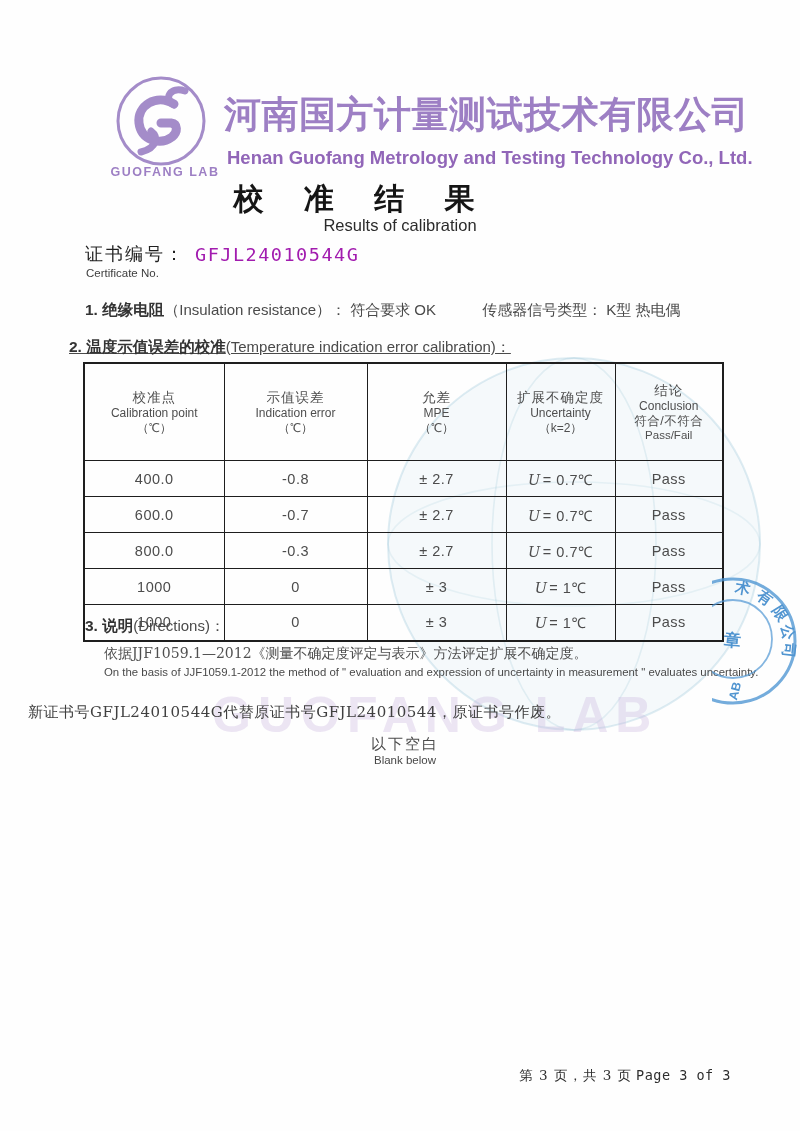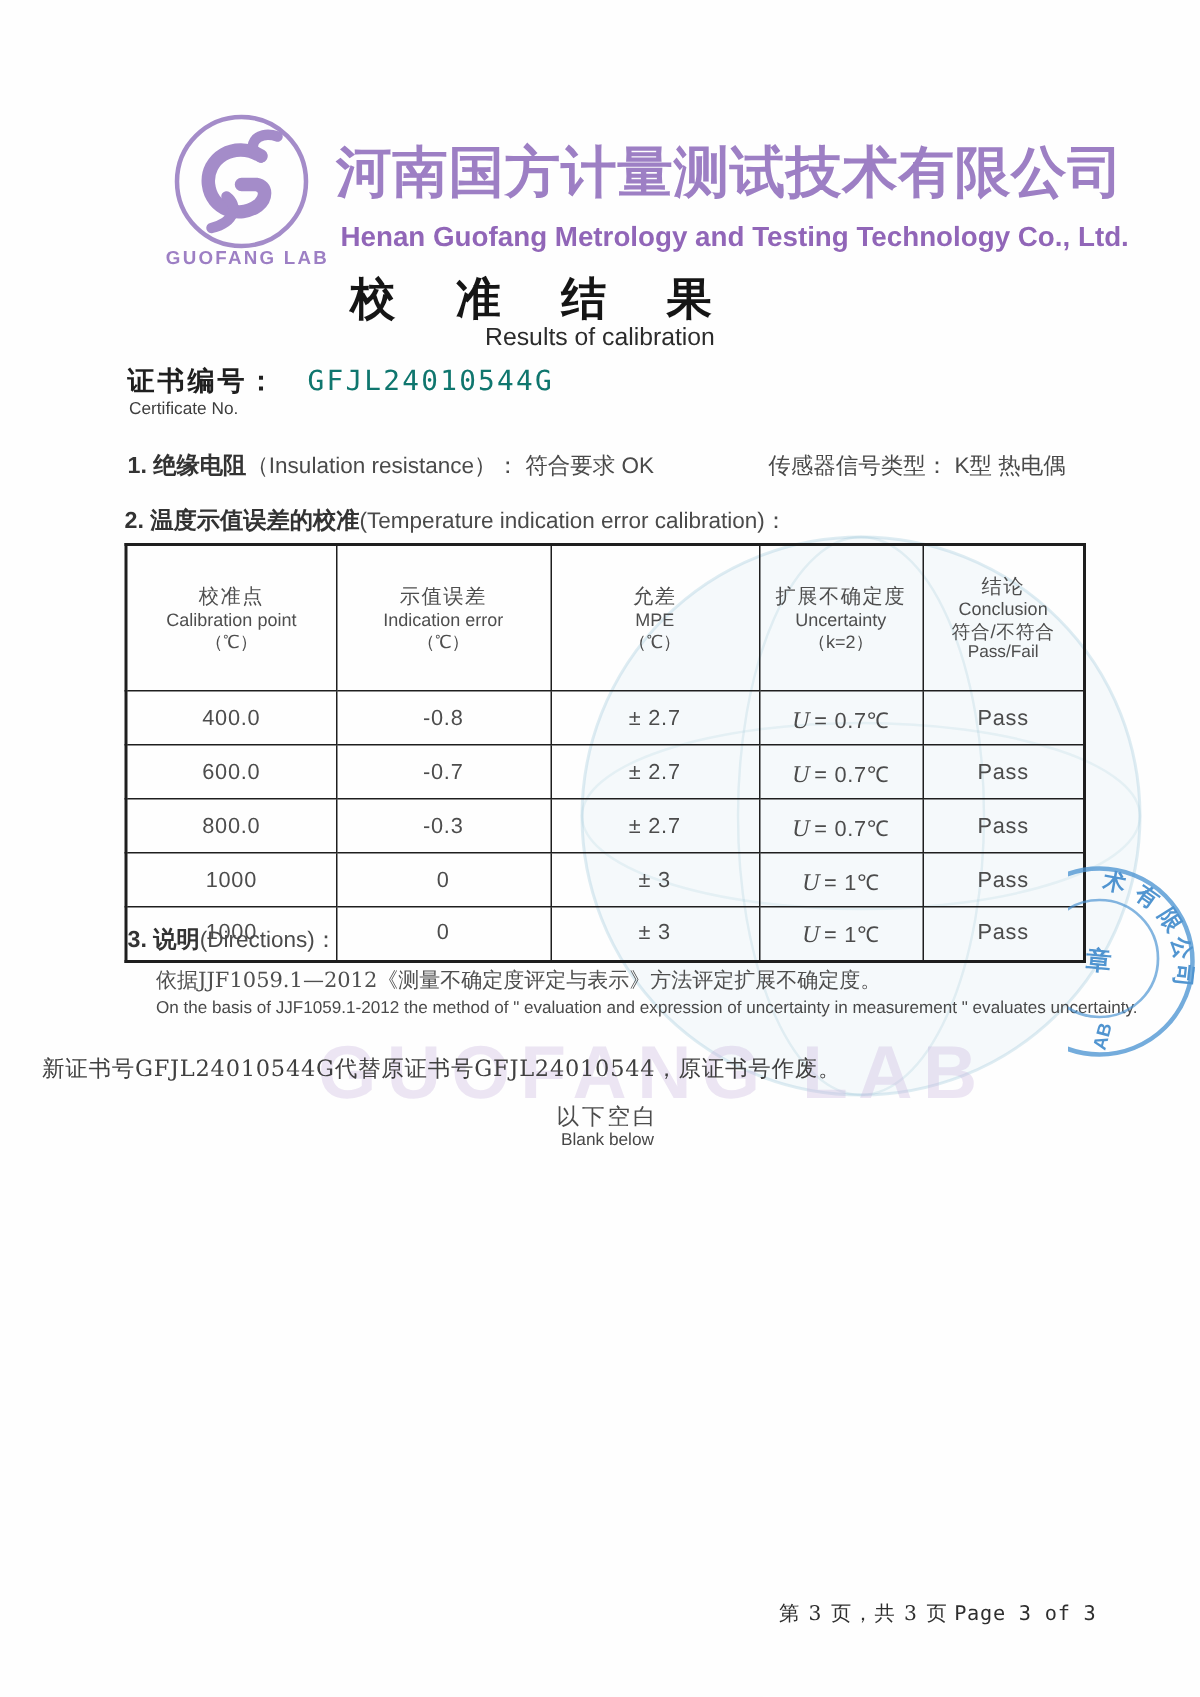--- a/index.html
+++ b/index.html
@@ -33,31 +33,31 @@
   }
   .title-zh {
     position:absolute; left:0; top:179px; width:708px; text-align:center; z-index:1;
     font-size:30px; font-weight:bold; letter-spacing:16px; text-indent:16px; color:#151515;
   }
   .title-en {
     position:absolute; left:0; top:216px; width:800px; text-align:center; z-index:1;
     font-size:16.5px; color:#2b2b2b;
   }
   
-  .cert-label { position:absolute; left:85px; top:242px; font-size:18px; font-weight:bold; letter-spacing:2px; color:#1f1f1f; z-index:1;text-align:right; }
+  .cert-label { position:absolute; left:85px; top:242px; font-size:18px; font-weight:normal; letter-spacing:2px; color:#1f1f1f; z-index:1;text-align:right; }
   .cert-no {
-    position:absolute; left:205px; top:244px; z-index:1;
-    font-family:"DejaVu Sans Mono", monospace; font-size:18.5px; letter-spacing:1.5px; color:#0f766e;
+    position:absolute; left:195px; top:244px; z-index:1;
+    font-family:"DejaVu Sans Mono", monospace; font-size:18.5px; letter-spacing:1.5px; color:#a21caf;
   }
   .cert-en { position:absolute; left:86px; top:267px; font-size:11.5px; color:#3d3d3d; z-index:1; }
   
   .sec1 { position:absolute; left:85px; top:300px; z-index:1; font-size:15px; color:#4a4a4a; white-space:nowrap; }
   .sec1 .b { font-weight:bold; color:#333; font-size:15.5px; }
-  .sec1 .gap { margin-left:72px; }
-  .sec2 { position:absolute; left:83px; top:337px; z-index:1; font-size:15px; color:#4a4a4a; white-space:nowrap; }
+  .sec1 .gap { margin-left:42px; }
+  .sec2 { position:absolute; left:69px; top:337px; z-index:1; font-size:15px; color:#4a4a4a; white-space:nowrap;text-decoration:underline; }
   .sec2 .b { font-weight:bold; color:#333; font-size:15.5px; }
   
   .cal-table {
     position:absolute; left:83px; top:362px; width:639px; z-index:1;
     border-collapse:collapse; table-layout:fixed;
     border:2.2px solid #1e1e1e;
   }
   .cal-table th, .cal-table td { border:1.8px solid #1e1e1e; text-align:center; vertical-align:middle; }
   .cal-table th { height:66px; font-weight:normal; padding:18px 1px; }
   .cal-table td { height:36px; font-size:14.5px; color:#4c4c4c; letter-spacing:0.5px; }

